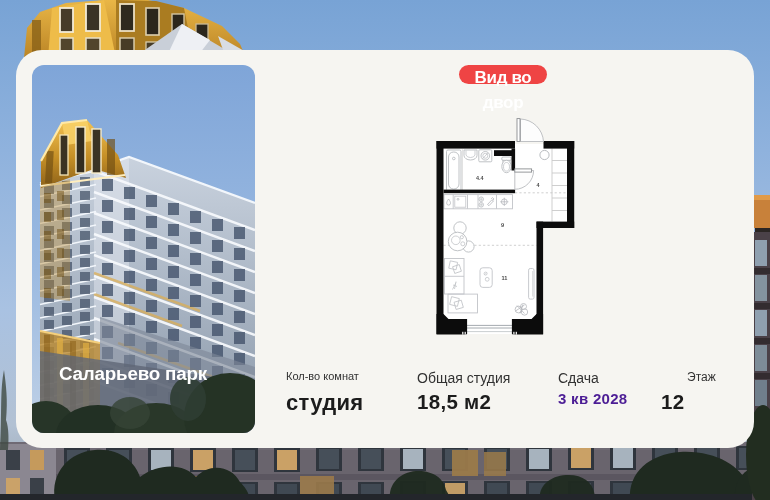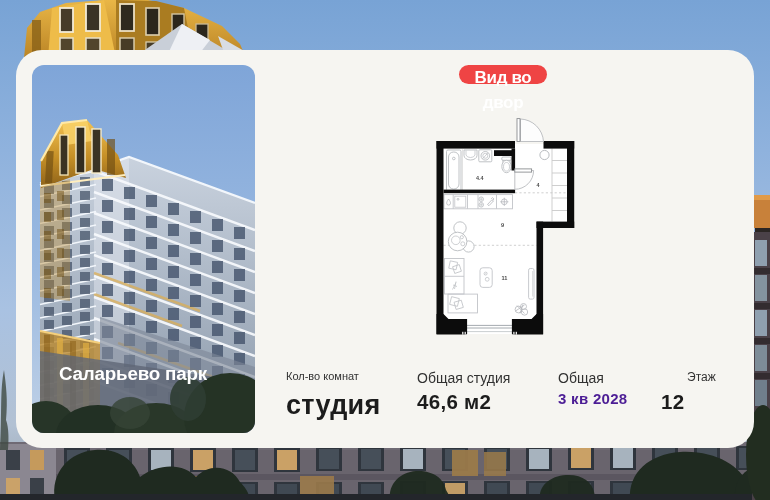--- a/index.html
+++ b/index.html
@@ -615,25 +615,25 @@
     <rect x="514.8" y="168.9" width="16.8" height="3.2" fill="#fff" stroke="#8a8d90" stroke-width="0.9"></rect>
   </g>
 
   <g>
     <text x="536.5" y="186.8" font-family="Liberation Sans,sans-serif" font-size="5.4" font-weight="bold" fill="#4a4a4a">4</text>
   </g>
 </svg>
 
 <div class="abs" style="left:286px;top:370px;font-size:11px;color:#323232;">Кол-во комнат</div>
 
-<div class="abs" style="left:286px;top:390px;font-size:27px;letter-spacing:0.3px;font-weight:bold;color:#1c1c1c;">студия</div>
+<div class="abs" style="left:286px;top:390px;font-size:22px;letter-spacing:0.3px;font-weight:bold;color:#1c1c1c;">студия</div>
 
 <div class="abs" style="left:417px;top:370px;font-size:14px;color:#323232;">Общая студия</div>
 
-<div class="abs" style="left:417px;top:390px;font-size:20.5px;letter-spacing:0.3px;font-weight:bold;color:#1c1c1c;">46,6 м2</div>
-
-<div class="abs" style="left:558px;top:370px;font-size:14px;color:#323232;">Общая</div>
+<div class="abs" style="left:417px;top:390px;font-size:20.5px;letter-spacing:0.3px;font-weight:bold;color:#1c1c1c;">18,5 м2</div>
+
+<div class="abs" style="left:558px;top:370px;font-size:14px;color:#323232;">Сдача</div>
 
 <div class="abs" style="left:558px;top:390px;font-size:15px;letter-spacing:0.3px;font-weight:bold;color:#4c1d95;">3 кв 2028</div>
 
 <div class="abs" style="left:687px;top:370px;font-size:12px;color:#323232;">Этаж</div>
 
 <div class="abs" style="left:661px;top:390px;font-size:20.5px;letter-spacing:0.3px;font-weight:bold;color:#1c1c1c;">12</div>
 
 </body></html>

